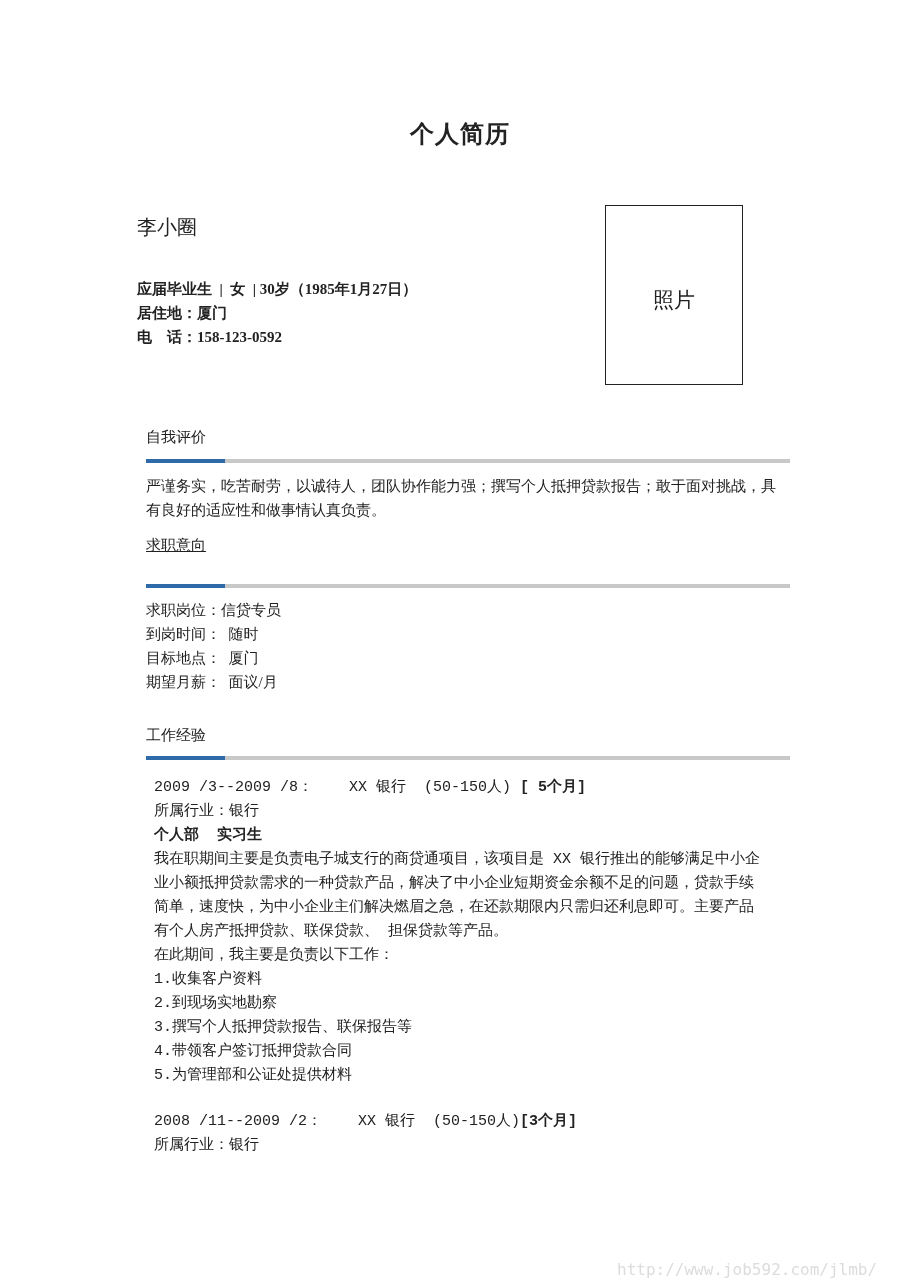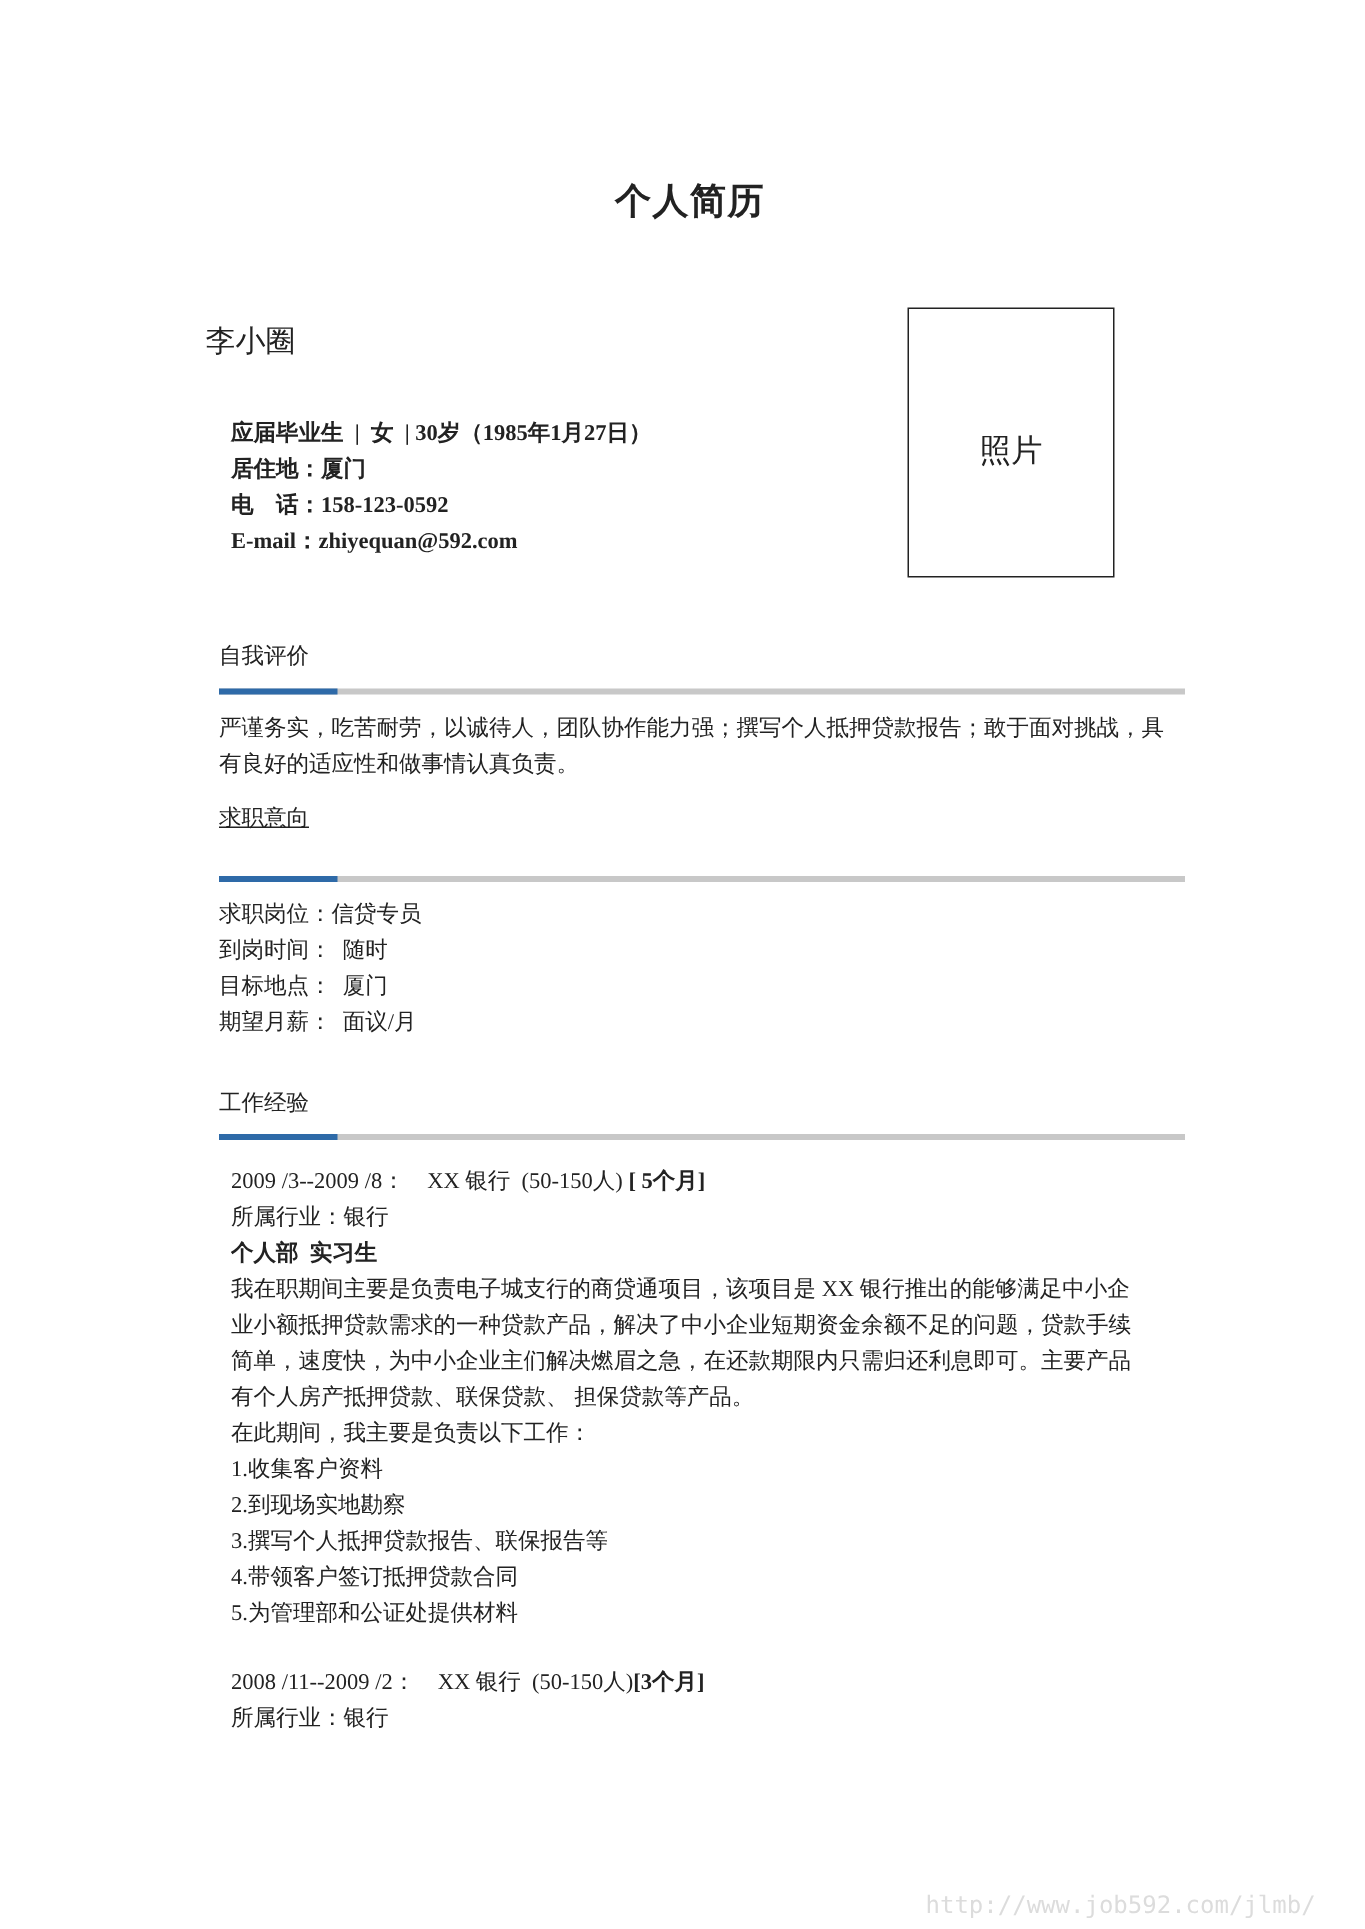--- a/index.html
+++ b/index.html
@@ -1,47 +1,46 @@
 <!DOCTYPE html>
 <html><head>
 <meta charset="utf-8">
 <style>
   html, body { margin:0; padding:0; background:#fff; }
   body { width:910px; height:1286px; position:relative; overflow:hidden;
          font-family: "Liberation Serif", "DejaVu Serif", serif; color:#222; }
   .abs { position:absolute; }
   .title { left:0; width:920px; top:118px; text-align:center; font-size:24px; font-weight:bold; letter-spacing:1px; }
   .name { left:137px; top:214px; font-size:20px; font-family:"DejaVu Sans", sans-serif; }
-  .info { left:154px; top:277px; font-size:15px; font-weight:bold; line-height:24px; }
+  .info { left:137px; top:277px; font-size:15px; font-weight:bold; line-height:24px; }
   .info div { white-space:nowrap; }
   .photo { left:605px; top:205px; width:136px; height:178px; border:1px solid #222; box-sizing:content-box; }
   .photo span { position:absolute; left:0; right:0; top:80px; text-align:center; font-size:21px; }
   .sec-head { left:146px; font-size:15px; }
   .bar { left:146px; width:644px; height:4px; background:#c8c8c8; }
   .bar .accent { position:absolute; left:0; top:0; width:79px; height:4px; background:#2e6aa8; }
   .para { left:146px; width:644px; font-size:15px; line-height:24px; overflow:hidden; }
   .clip { left:154px; width:636px; overflow:hidden; font-size:15px; line-height:24px; }
-  .clip .row { white-space:nowrap; }
+  .clip .row { white-space:nowrap;font-family:Liberation Mono, monospace; }
   .b { font-weight:bold; }
   .kv { left:146px; font-size:15px; line-height:24px; }
   .kv .k { display:inline-block; }
   .wm { left:617px; top:1260px; font-family:"DejaVu Sans Mono", monospace; font-size:16px; color:#dcdcdc; letter-spacing:0px; }
 </style>
 </head>
 <body>
 
 <div class="abs title">个人简历</div>
 
 <div class="abs name">李小圈</div>
 
 <div class="abs info">
   <div style="white-space:pre;">应届毕业生  |  女  | 30岁（1985年1月27日）</div>
   <div><span>居住地：</span><span>厦门</span></div>
   <div><span style="white-space:pre;">电    话：</span><span>158-123-0592</span></div>
-  <div><span>E-mail：</span><span>zhiyequan@592.com</span></div>
 </div>
 
 <div class="abs photo">
   <span>照片</span>
 </div>
 
 <div class="abs sec-head" style="top:428px;">自我评价</div>
 <div class="abs bar" style="top:459px;">
     <div class="accent"></div>
   </div>

